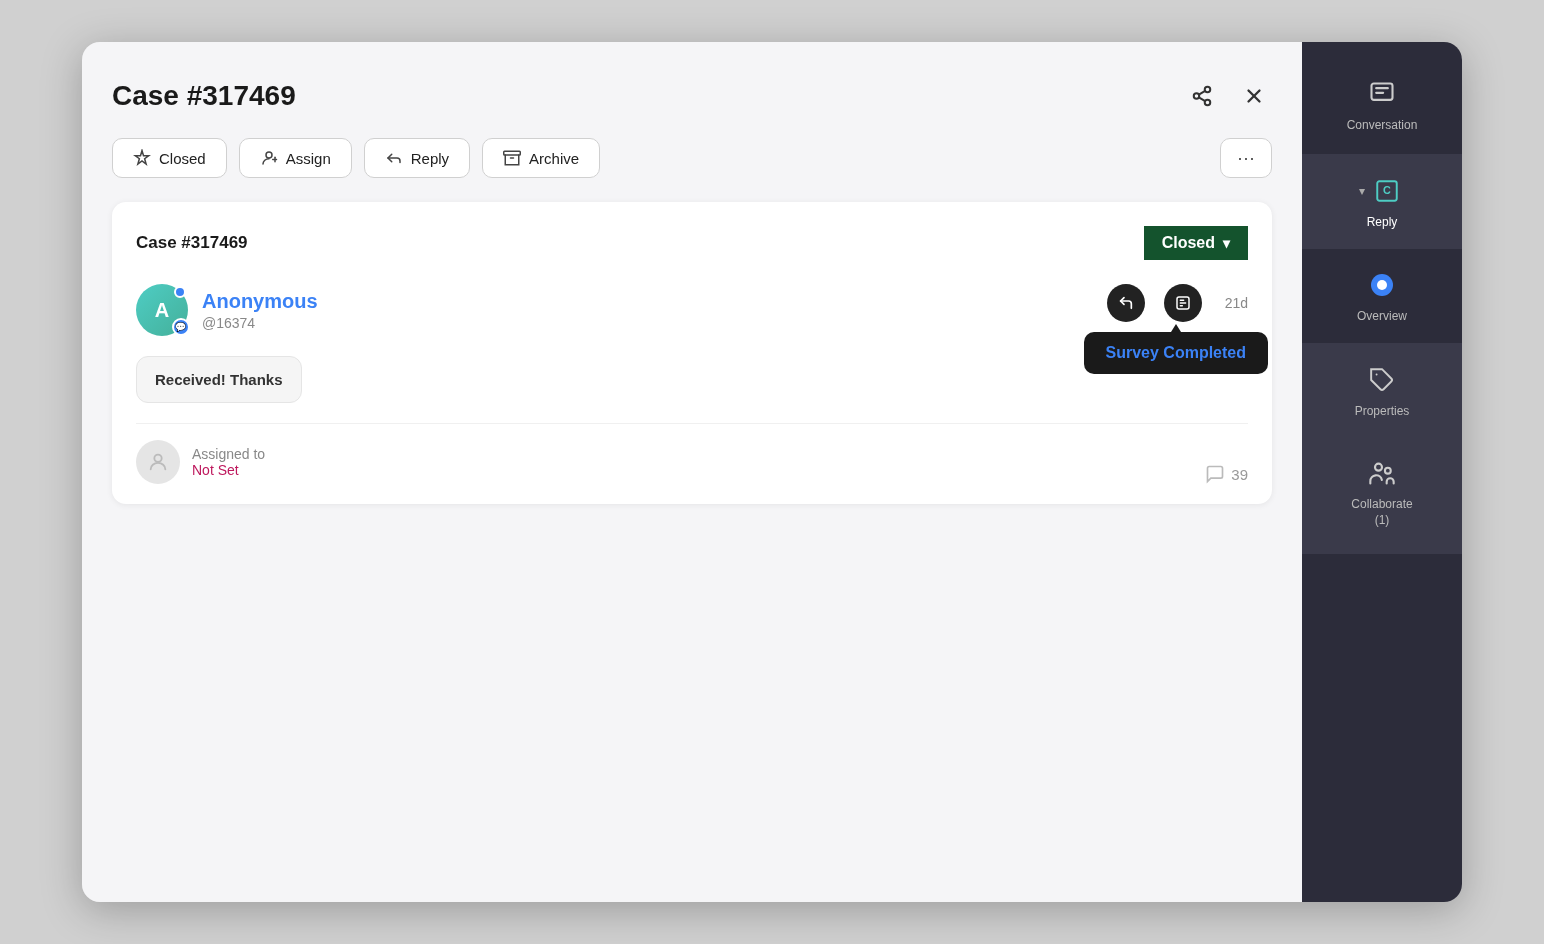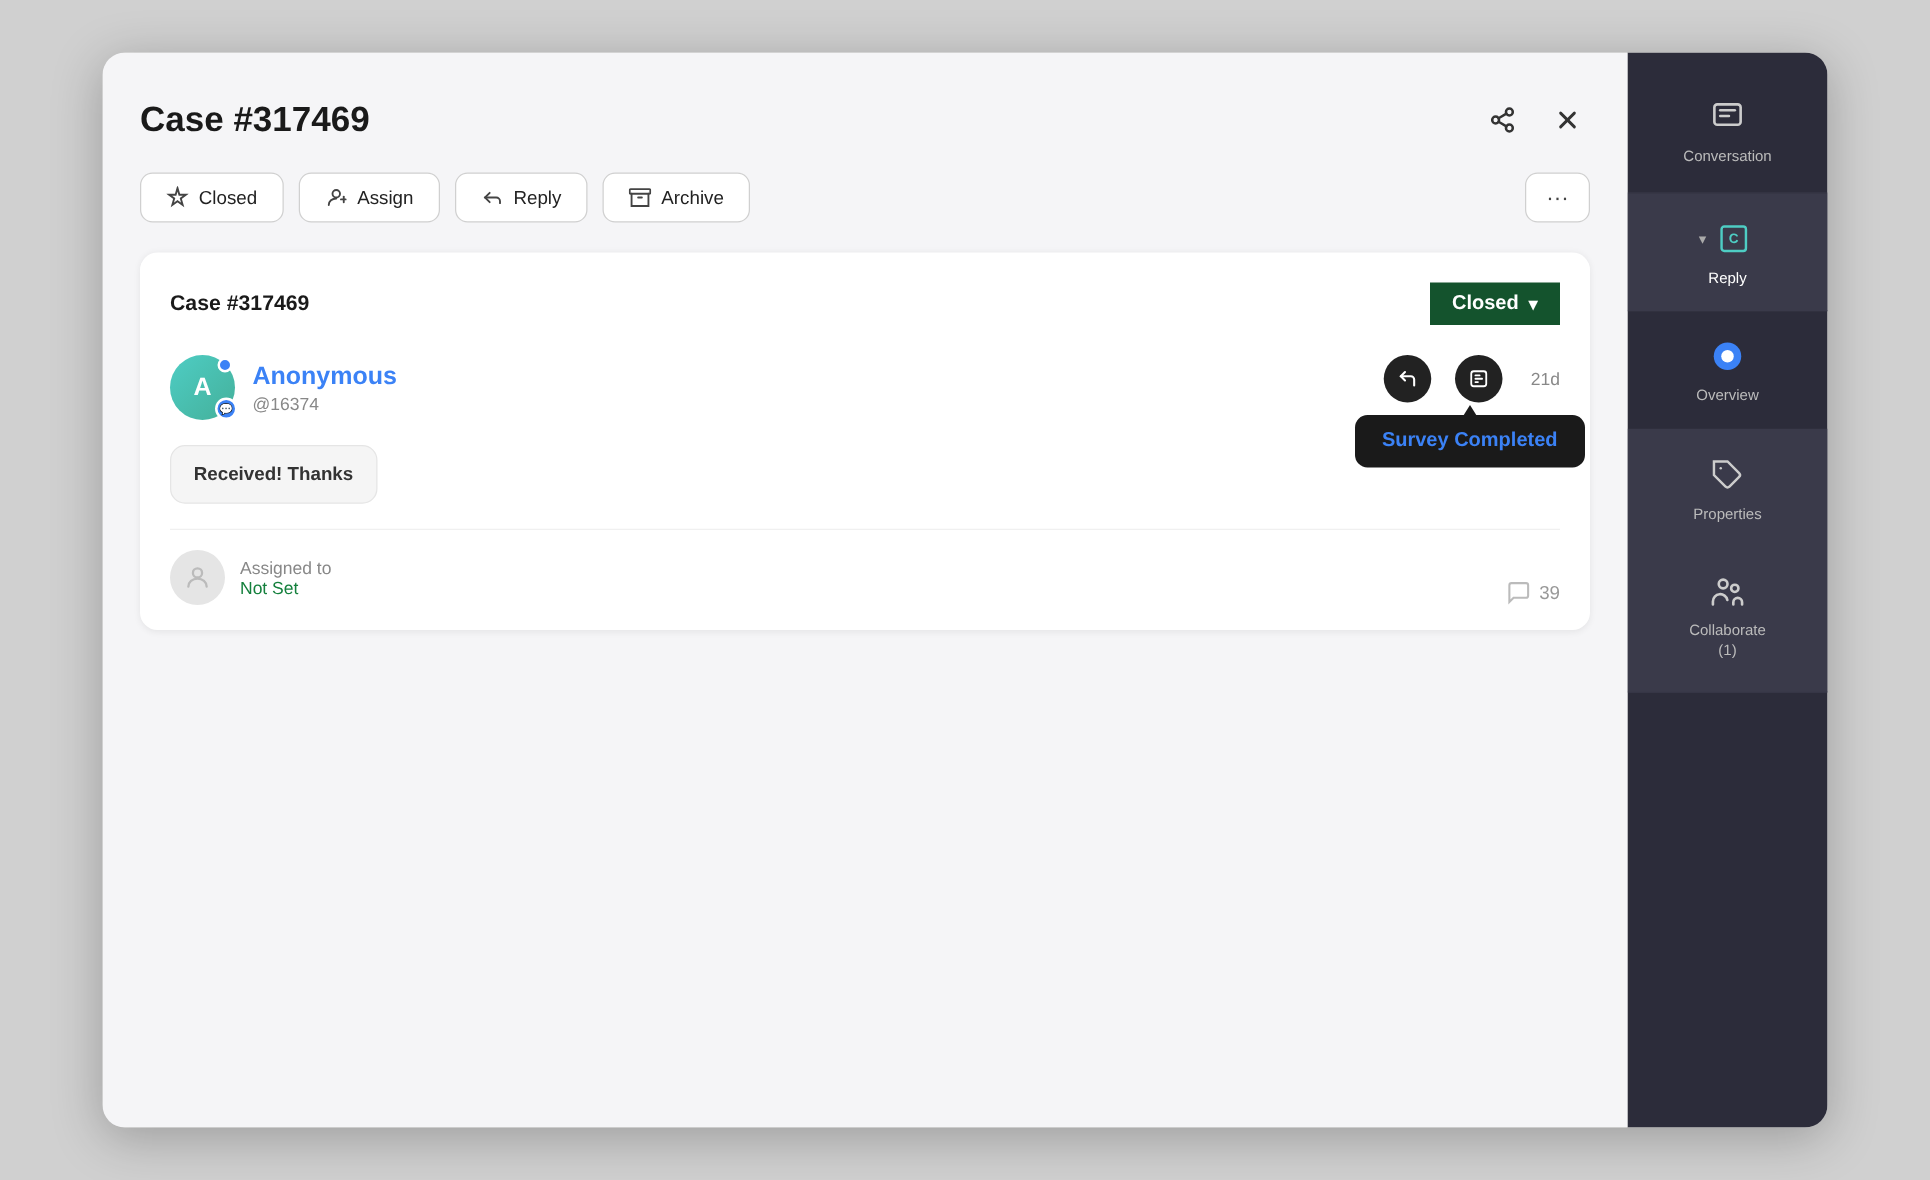--- a/index.html
+++ b/index.html
@@ -261,21 +261,21 @@
       justify-content: center;
       color: #aaa;
       font-size: 20px;
     }
     .assign-label {
       font-size: 14px;
       color: #888;
     }
     .assign-value {
       font-size: 14px;
-      color: #15803d;
+      color: #be185d;
     }
     .message-count {
       display: flex;
       align-items: center;
       gap: 6px;
       color: #999;
       font-size: 15px;
     }
     
     .sidebar {

